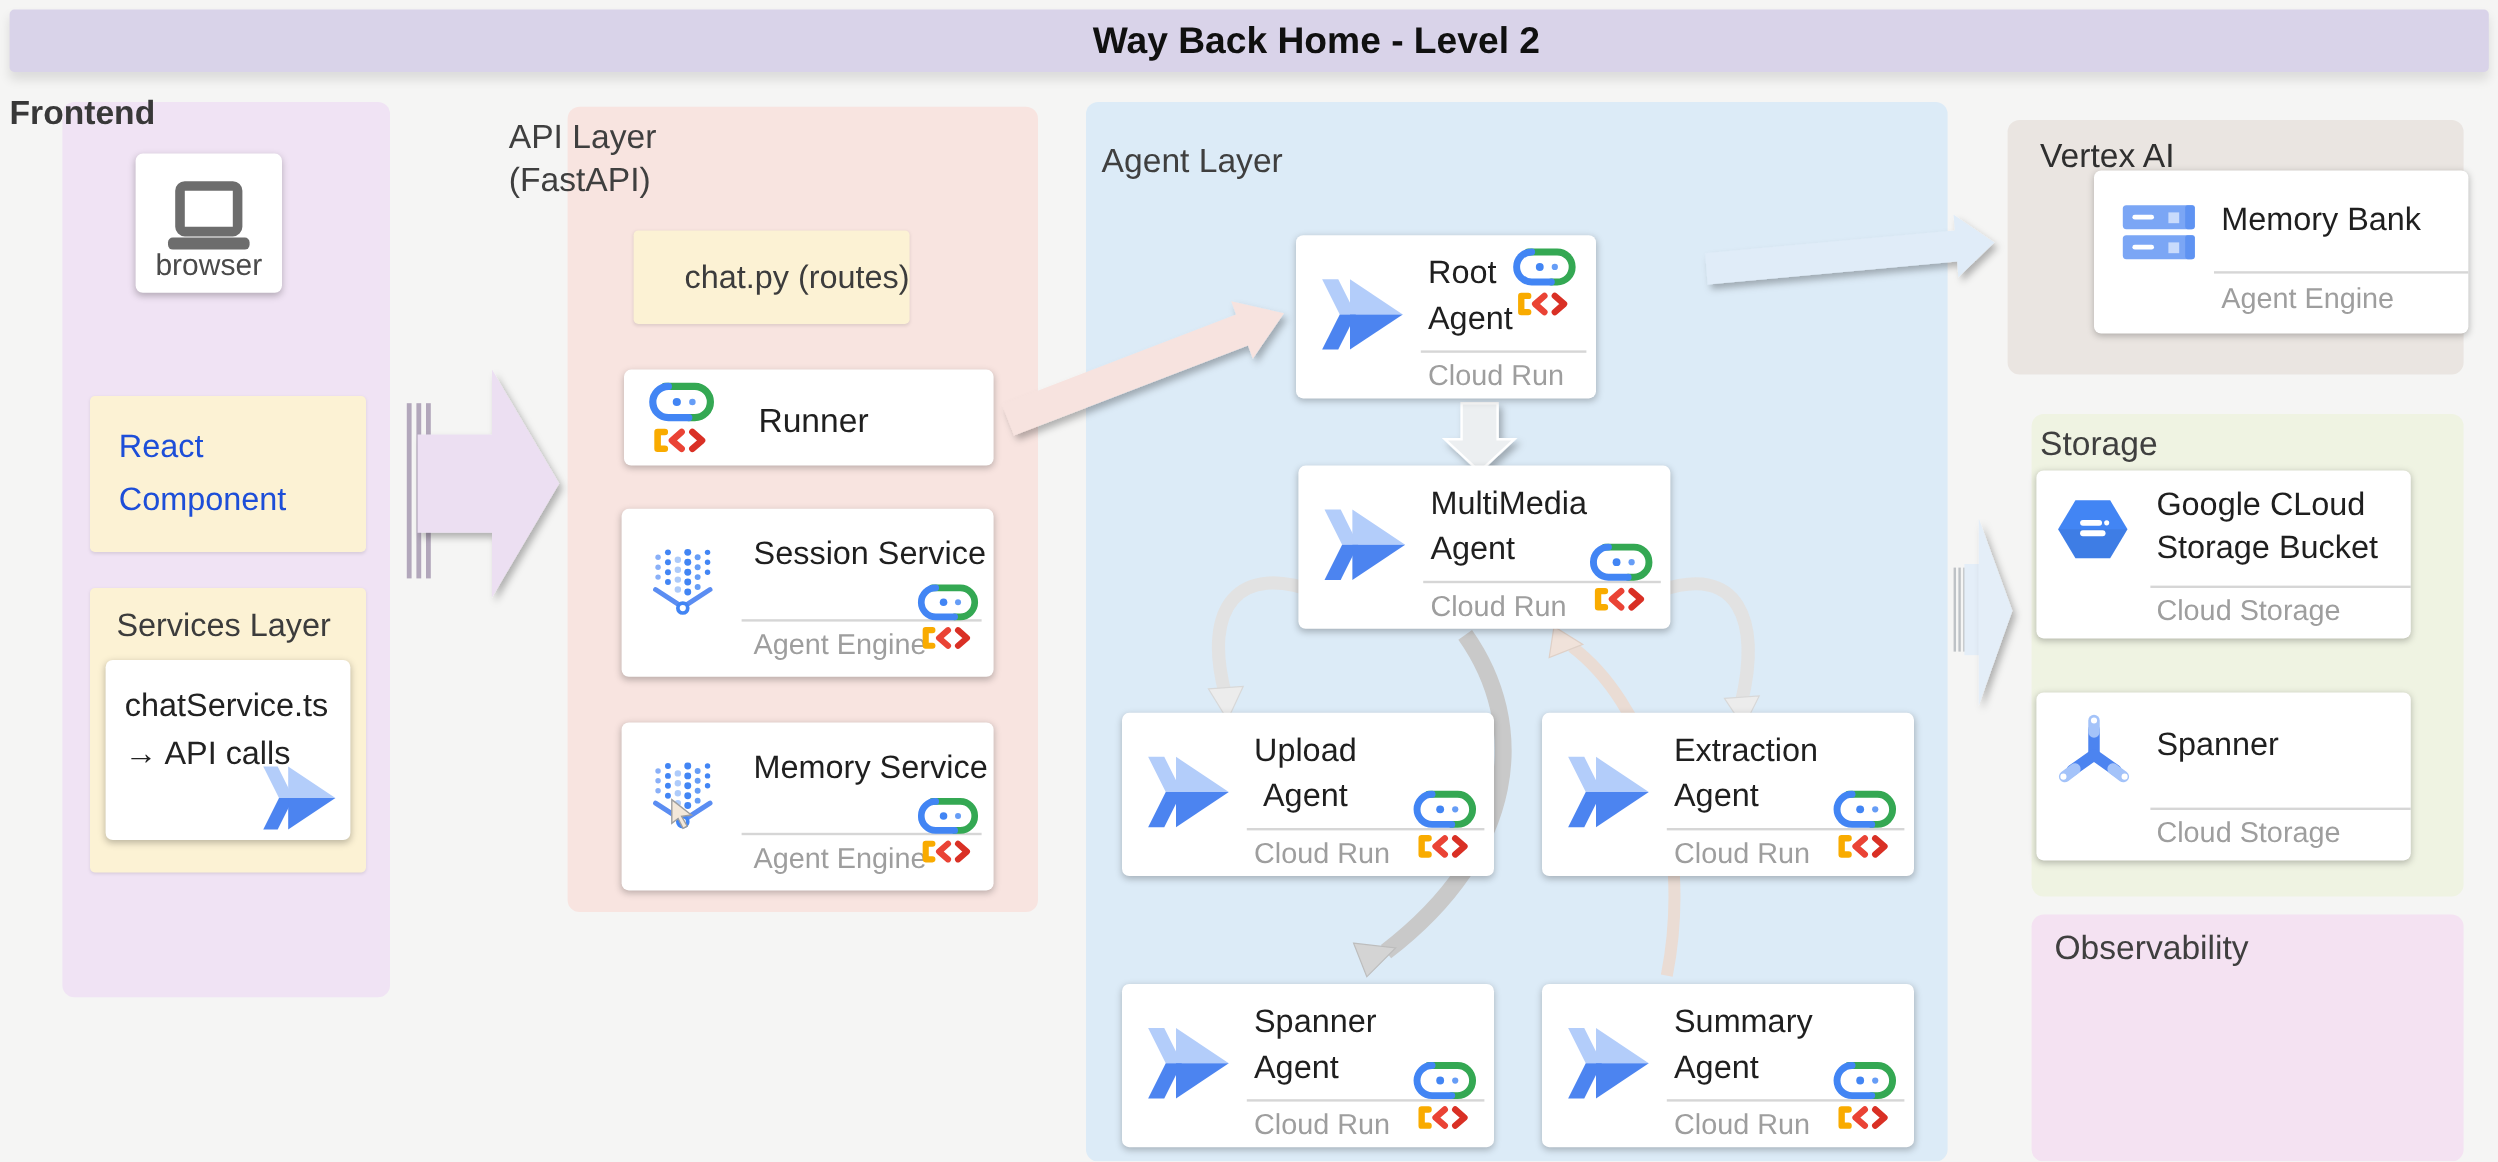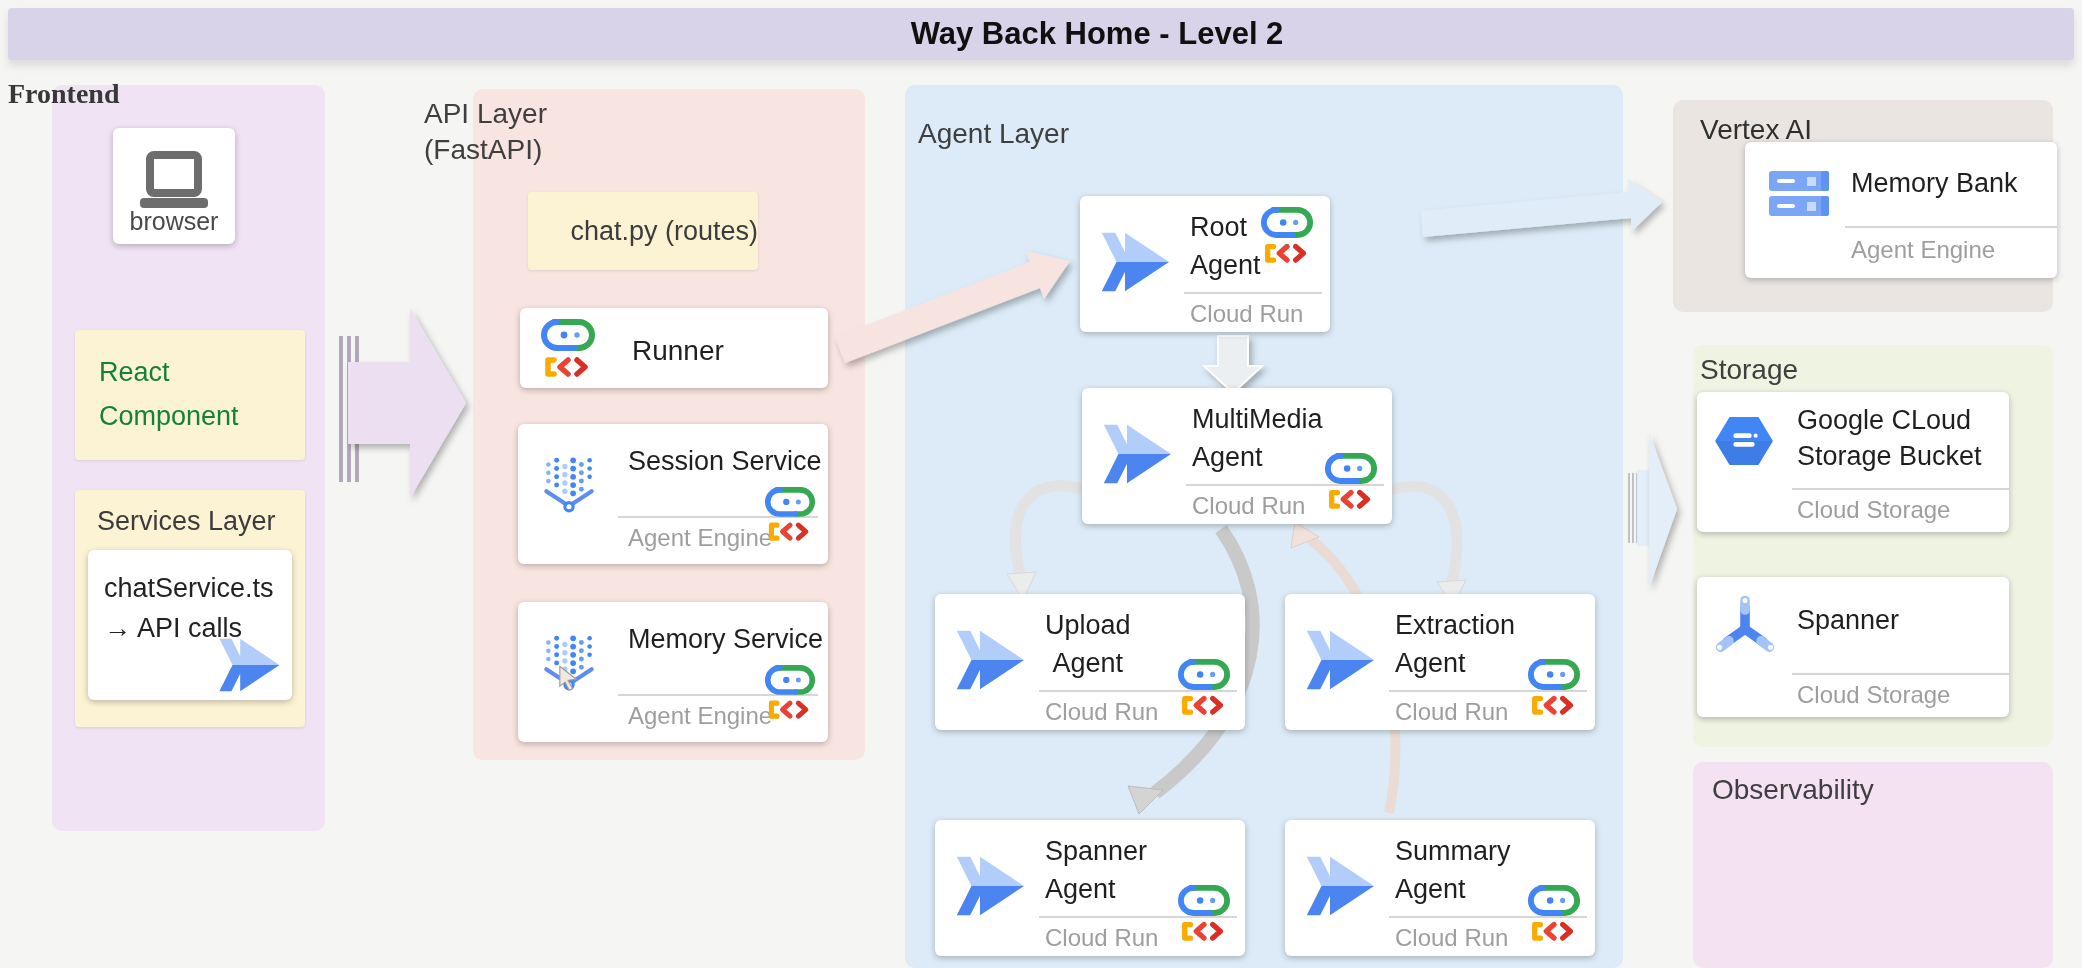--- a/index.html
+++ b/index.html
@@ -9,21 +9,21 @@
   .card{position:absolute;background:#fff;border-radius:6px;box-shadow:0 2px 6px rgba(0,0,0,0.25);z-index:3;}
   .cream{position:absolute;background:#fcf2d4;border-radius:4px;box-shadow:0 1px 3px rgba(0,0,0,0.10);z-index:3;}
   .card-title{position:absolute;font-size:27px;color:#1f1f1f;line-height:38px;}
   .card-sub{position:absolute;font-size:24px;color:#9e9e9e;}
   .divider{position:absolute;border-top:2px solid #d6d6d6;}
   .icon{position:absolute;}
   #banner{position:absolute;left:8px;top:8px;width:2066px;height:52px;background:#d9d3e9;border-radius:4px;
           display:flex;align-items:center;justify-content:center;box-shadow:0 6px 9px rgba(0,0,0,0.10);z-index:5;}
   #banner .t{font-size:31px;font-weight:bold;color:#101010;padding-left:112px;}
   #connectors{position:absolute;left:0;top:0;z-index:2;pointer-events:none;}
-  .bold{font-weight:bold;font-family:Liberation Serif, serif;}
+  .bold{font-weight:bold;}
 </style>
 </head>
 <body>
 
 <svg width="0" height="0" style="position:absolute">
   <defs>
     <filter id="ds" x="-40%" y="-40%" width="180%" height="180%">
       <feDropShadow dx="3" dy="4" stdDeviation="3" flood-color="#000000" flood-opacity="0.28"></feDropShadow>
     </filter>
 
@@ -180,21 +180,21 @@
   <div class="panel-label bold" style="left:8px;top:76px;color:#383838;">Frontend</div>
 
   <div class="card" style="left:113px;top:128px;width:122px;height:116px;">
     <svg class="icon" style="left:21px;top:22px;" width="80" height="64">
         <use href="#sym-laptop"></use>
       </svg>
     <div style="position:absolute;bottom:8px;width:100%;text-align:center;font-size:25px;color:#4a4a4a;">browser</div>
   </div>
 
   <div class="cream" style="left:75px;top:330px;width:230px;height:130px;">
-    <div style="position:absolute;left:24px;top:20px;width:160px;font-size:27px;line-height:44px;color:#15803d;">React Component</div>
+    <div style="position:absolute;left:24px;top:20px;width:160px;font-size:27px;line-height:44px;color:#1d4ed8;">React Component</div>
   </div>
 
   <div class="cream" style="left:75px;top:490px;width:230px;height:237px;">
     <div style="position:absolute;left:22px;top:16px;font-size:27px;color:#3c3c3c;">Services Layer</div>
   </div>
   <div class="card" style="left:88px;top:550px;width:204px;height:150px;overflow:hidden;">
     <div style="position:absolute;left:16px;top:18px;font-size:27px;line-height:40px;color:#222;">
       <div>chatService.ts</div>
       <div>→ API calls</div>
     </div>

